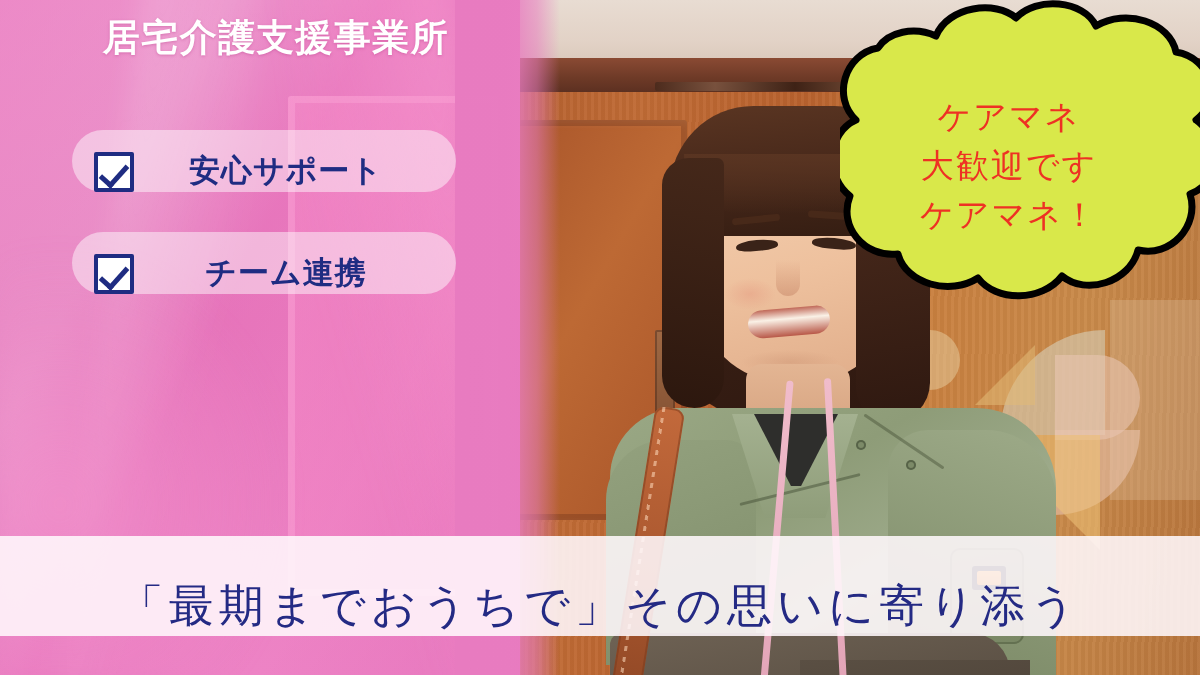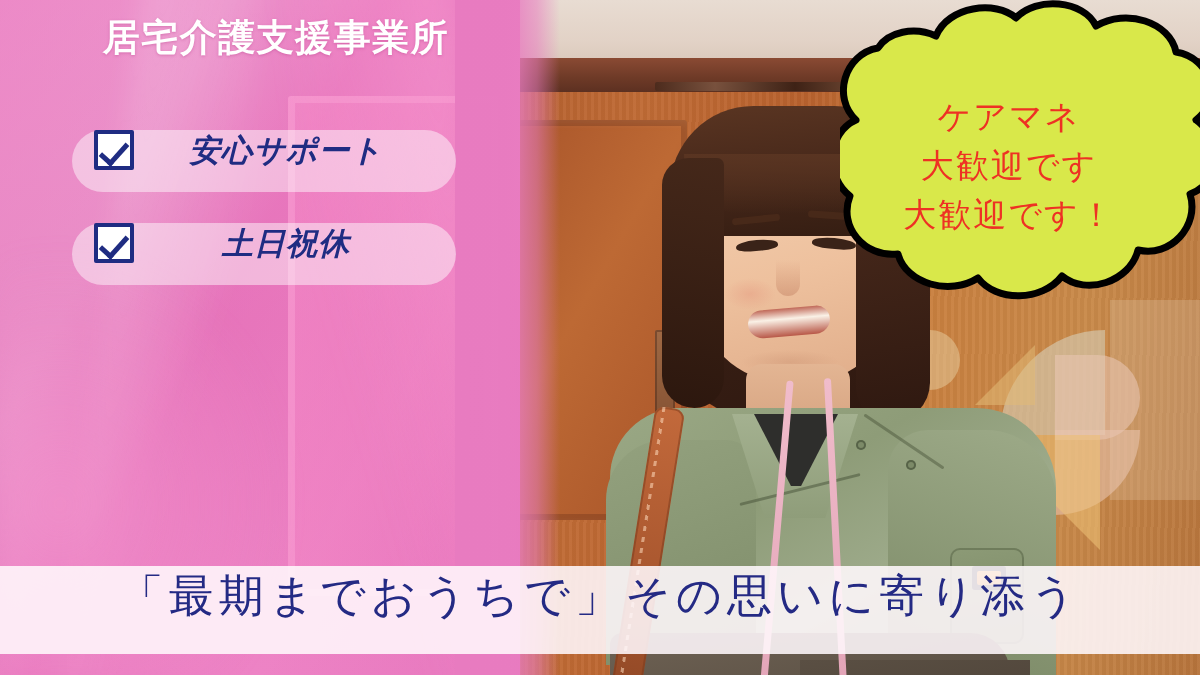--- a/index.html
+++ b/index.html
@@ -241,23 +241,23 @@
     font-size:37px; line-height:47px; letter-spacing:1.5px;
     text-shadow:0 1px 3px rgba(186,64,140,.45);
     font-family:"DejaVu Sans","Liberation Sans",sans-serif;
     padding-left:32px;
   }
   .headline div { white-space:nowrap; }
 
   
   .pill-list { position:absolute; left:72px; top:130px; width:384px; }
   .pill {
-    position:relative; height:62px; margin-bottom:31px;
+    position:relative; height:62px; margin-bottom:40px;
     background:rgba(255,255,255,.47);
-    border-radius:34px; display:flex; align-items:flex-start;font-style:italic;
+    border-radius:34px; display:flex; align-items:flex-end;
   }
   .pill .cbox {
     width:40px; height:40px; flex:0 0 40px; margin-left:22px;
     background:#FFFFFF; border:4px solid #1F2C82; border-radius:2px;
     position:relative;
   }
   .pill .cbox::after{
     content:""; position:absolute; left:8px; top:3px;
     width:11px; height:23px; border:solid #1F2C82;
     border-width:0 5px 5px 0; transform:rotate(42deg);
@@ -276,23 +276,23 @@
   .bubble-text {
     position:absolute; left:0; top:92px; width:338px;
     text-align:center; color:#EE3124; font-weight:400;
     font-size:33px; line-height:49px; letter-spacing:2px;
     font-family:"DejaVu Sans","Liberation Sans",sans-serif;
   }
   .bubble-text div { white-space:nowrap; }
 
   
   .banner {
-    position:absolute; left:0; top:566px; width:1200px; height:88px;
+    position:absolute; left:0; top:536px; width:1200px; height:100px;
     background:rgba(255,248,252,.88);
-    display:flex; align-items:flex-start; justify-content:center;
+    display:flex; align-items:flex-end; justify-content:center;
   }
   .banner .btext {
     color:#242A84; font-size:45px; letter-spacing:5px; white-space:nowrap;
     font-family:"DejaVu Serif","Liberation Serif",serif;
   }
 </style>
 </head>
 <body>
 
 <div id="stage">
@@ -364,21 +364,21 @@
 
     <div class="pill">
       <span class="cbox"></span>
       <span class="ptext">安心サポート</span>
     </div>
 
 
 
     <div class="pill">
       <span class="cbox"></span>
-      <span class="ptext">土日祝休</span>
+      <span class="ptext">チーム連携</span>
     </div>
 
   </div>
 
   <div class="bubble-wrap">
     <svg viewBox="0 0 368 310" xmlns="http://www.w3.org/2000/svg">
       <g fill="#D9E84A" stroke="#000000" stroke-width="7" stroke-linejoin="round">
         <path d="M 96,36
                  C 108,6 156,0 176,18
                  C 196,-4 244,0 256,26
@@ -391,21 +391,21 @@
                  C 110,296 66,284 58,254
                  C 24,258 -2,226 10,196
                  C -16,176 -12,132 16,120
                  C -8,98 4,54 38,48
                  C 48,32 74,26 96,36 Z"></path>
       </g>
     </svg>
     <div class="bubble-text">
       <div>ケアマネ</div>
       <div>大歓迎です</div>
-      <div>大歓迎です！</div>
+      <div>ケアマネ！</div>
     </div>
   </div>
 
   <div class="banner">
     <div class="btext">「最期までおうちで」その思いに寄り添う</div>
   </div>
 
 </div>
 
 </body></html>

